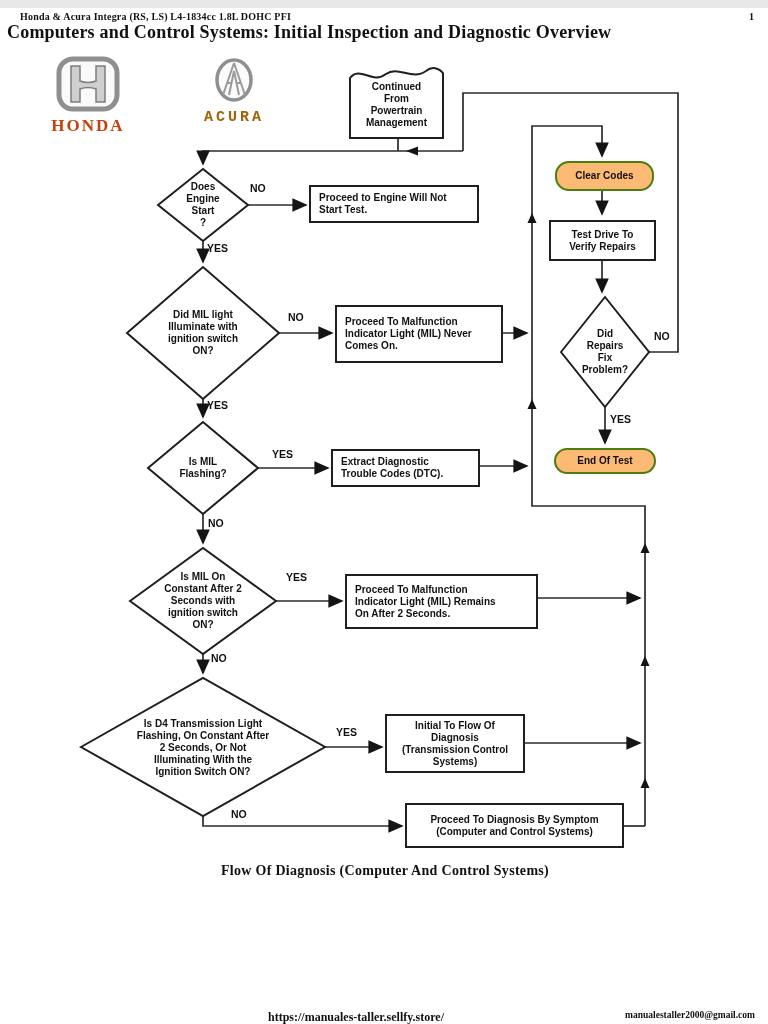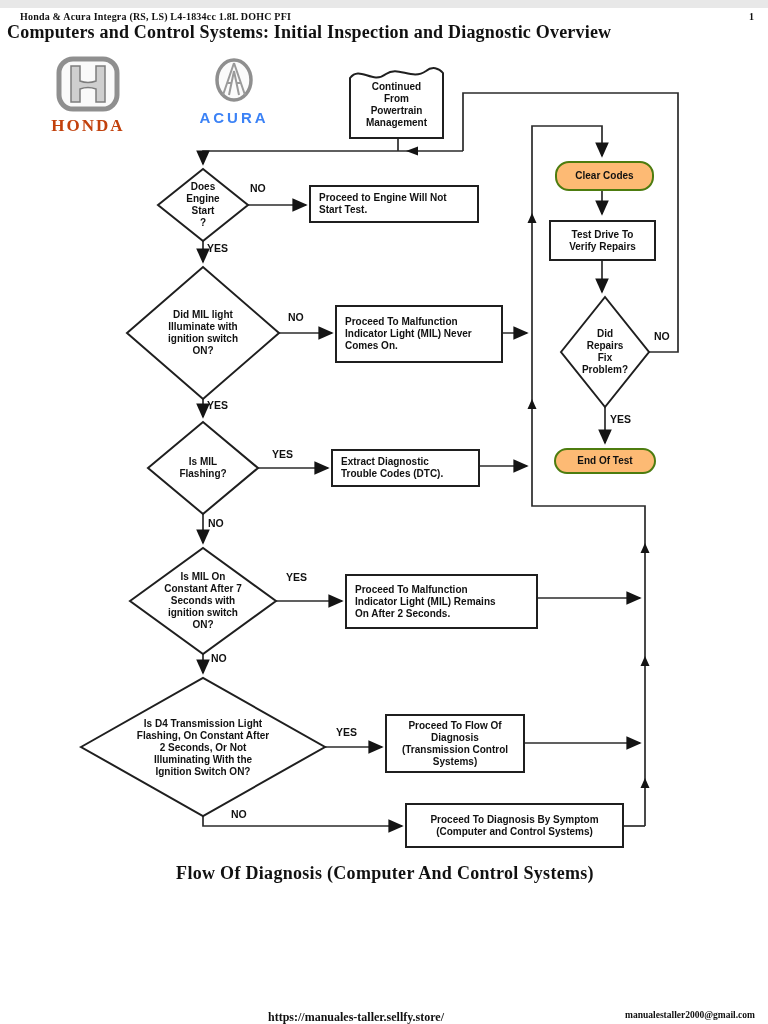--- a/index.html
+++ b/index.html
@@ -25,21 +25,21 @@
   .flow-svg{position:absolute;left:0;top:0;z-index:1;}
   .node{position:absolute;z-index:2;display:flex;align-items:center;justify-content:center;
     text-align:center;font-weight:bold;font-size:10px;line-height:1.2;white-space:pre-line;}
   .rect{border:2px solid #1f1f1f;background:#fff;}
   .left{justify-content:flex-start;text-align:left;padding-left:8px;}
   .oval{border:2px solid #4d7c0f;background:#fdba74;border-radius:14px;}
   .dtext{background:transparent;}
   .elabel{position:absolute;z-index:3;font-weight:bold;font-size:10.5px;}
   
   .caption{position:absolute;left:120px;top:855px;width:530px;text-align:center;
-    font-family:"Liberation Serif",serif;font-weight:bold;font-size:18px;letter-spacing:.3px;}
+    font-family:"Liberation Serif",serif;font-weight:bold;font-size:14px;letter-spacing:.3px;}
   .footer-url{position:absolute;left:196px;top:1002px;width:320px;text-align:center;
     font-family:"Liberation Serif",serif;font-weight:bold;font-size:12px;}
   .footer-email{position:absolute;right:13px;top:1002px;
     font-family:"Liberation Serif",serif;font-weight:bold;font-size:9.5px;}
 </style>
 </head>
 <body>
 
 <div class="page">
 
@@ -53,21 +53,21 @@
       <path d="M38,10 h9 v15 q8,3 16,0 v-15 h9 v36 h-9 v-13 q-8,-3 -16,0 v13 h-9 z" fill="#cfcfcf" stroke="#7d7d7d" stroke-width="1.5"></path>
     </svg>
     <div class="honda-word" style="color:#c2410c;">HONDA</div>
   </div>
 
   <div class="acura-wrap">
     <svg width="46" height="44" viewBox="0 0 46 44">
       <ellipse cx="23" cy="22" rx="17" ry="20" fill="#fbfbfb" stroke="#8f8f8f" stroke-width="3.5"></ellipse>
       <path d="M23,5 L12,37 M23,5 L34,37 M23,13 L18,37 M23,13 L28,37 M17,25 h4 M25,25 h4" fill="none" stroke="#9a9a9a" stroke-width="2"></path>
     </svg>
-    <div class="acura-word" style="color:#3b82f6;">ACURA</div>
+    <div class="acura-word" style="color:#a16207;font-family:Liberation Mono, monospace;">ACURA</div>
   </div>
 
   <svg class="flow-svg" width="768" height="1024" viewBox="0 0 768 1024">
     <defs>
       <marker id="arr" markerWidth="9" markerHeight="8" refX="8" refY="4" orient="auto">
         <path d="M0,0 L9,4 L0,8 z" fill="#141414"></path>
       </marker>
     </defs>
 
     <g stroke="#2b2b2b" stroke-width="1.7" fill="none">
@@ -142,34 +142,34 @@
   <div class="node rect left" style="left:335px;top:297px;width:156px;height:54px;">Proceed To Malfunction
 Indicator Light (MIL) Never
 Comes On.</div>
 
   <div class="node dtext" style="left:143px;top:432px;width:120px;height:56px;">Is MIL
 Flashing?</div>
   <div class="node rect left" style="left:331px;top:441px;width:137px;height:34px;">Extract Diagnostic
 Trouble Codes (DTC).</div>
 
   <div class="node dtext" style="left:121px;top:546px;width:164px;height:94px;">Is MIL On
-Constant After 7
+Constant After 2
 Seconds with
 ignition switch
 ON?</div>
   <div class="node rect left" style="left:345px;top:566px;width:181px;height:51px;">Proceed To Malfunction
 Indicator Light (MIL) Remains
 On After 2 Seconds.</div>
 
   <div class="node dtext" style="left:83px;top:684px;width:240px;height:112px;">Is D4 Transmission Light
 Flashing, On Constant After
 2 Seconds, Or Not
 Illuminating With the
 Ignition Switch ON?</div>
-  <div class="node rect" style="left:385px;top:706px;width:136px;height:55px;">Proceed To Flow Of
+  <div class="node rect" style="left:385px;top:706px;width:136px;height:55px;">Initial To Flow Of
 Diagnosis
 (Transmission Control
 Systems)</div>
   <div class="node rect" style="left:405px;top:795px;width:215px;height:41px;">Proceed To Diagnosis By Symptom
 (Computer and Control Systems)</div>
 
   <div class="node oval" style="left:555px;top:153px;width:95px;height:26px;">Clear Codes</div>
   <div class="node rect" style="left:549px;top:212px;width:103px;height:37px;">Test Drive To
 Verify Repairs</div>
   <div class="node dtext" style="left:561px;top:296px;width:88px;height:96px;">Did

